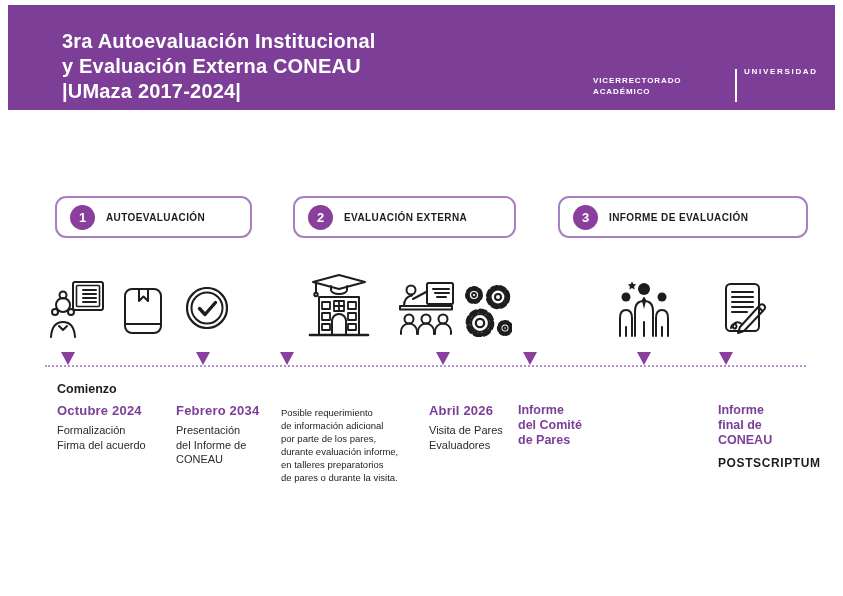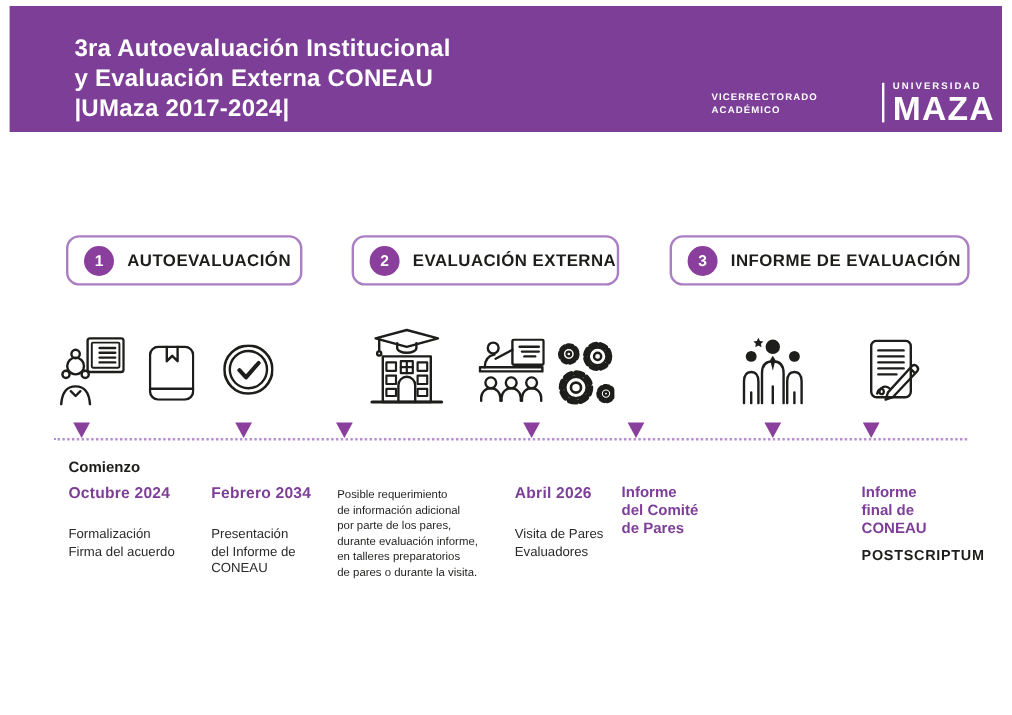--- a/index.html
+++ b/index.html
@@ -11,37 +11,37 @@
   .header-title{position:absolute;left:54px;top:24px;color:#fff;font-weight:bold;font-size:20px;line-height:25px;letter-spacing:.2px;white-space:pre-line;}
   .logo-dept{position:absolute;left:585px;top:70px;width:130px;text-align:left;color:#fff;font-size:8px;font-weight:bold;letter-spacing:.9px;line-height:11px;white-space:pre-line;}
   .logo-divider{position:absolute;left:727px;top:64px;width:2px;height:33px;background:#fff;}
   .logo-brand{position:absolute;left:736px;top:62px;color:#fff;}
   .brand-top{font-size:8px;font-weight:bold;letter-spacing:1.7px;}
   .brand-name{font-size:28px;font-weight:bold;letter-spacing:1px;line-height:28px;margin-top:1px;}
 
   
   .pill{position:absolute;top:196px;height:42px;background:#fff;border:2px solid var(--pill_border,#aa7ec2);border-radius:11px;display:flex;align-items:center;padding-left:13px;box-sizing:border-box;}
   .pill-num{flex:0 0 auto;width:25px;height:25px;border-radius:50%;background:var(--accent,#8a3f9d);color:#fff;font-weight:bold;font-size:13px;display:flex;align-items:center;justify-content:center;}
-  .pill-label{margin-left:11px;font-weight:bold;font-size:14px;letter-spacing:.4px;color:var(--dark,#1d1d1b);white-space:nowrap;}
+  .pill-label{margin-left:11px;font-weight:bold;font-size:10px;letter-spacing:.4px;color:var(--dark,#1d1d1b);white-space:nowrap;}
   #pill-1{left:55px;width:197px}
   #pill-2{left:293px;width:223px}
   #pill-3{left:558px;width:250px}
 
   
   .icon{position:absolute;color:var(--dark,#1d1d1b);}
   .icon svg{display:block;stroke:currentColor;fill:none;stroke-width:2;stroke-linecap:round;stroke-linejoin:round;}
 
   
   .tl-line{position:absolute;left:45px;top:365px;width:761px;border-top:2px dotted var(--dotted_line,#b78fcd);}
   .tl-marker{position:absolute;top:352px;width:0;height:0;border-left:7px solid transparent;border-right:7px solid transparent;border-top:13px solid var(--accent,#8a3f9d);}
 
   
   .start-label{position:absolute;left:57px;top:382px;font-weight:bold;font-size:12.5px;color:var(--dark,#1d1d1b);}
   .milestone{position:absolute;top:403px;}
-  .m-date{color:var(--text_purple,#7d3e97);font-weight:bold;font-size:13px;letter-spacing:.2px;margin-bottom:20px;white-space:nowrap;}
+  .m-date{color:var(--text_purple,#7d3e97);font-weight:bold;font-size:13px;letter-spacing:.2px;margin-bottom:5px;white-space:nowrap;}
   .m-text{font-size:11px;color:#2a2a2a;line-height:14.5px;white-space:pre-line;}
   .m-note{font-size:9.5px;color:var(--dark,#1d1d1b);line-height:13px;white-space:pre-line;}
   .m-highlight{color:var(--text_purple,#7d3e97);font-weight:bold;font-size:12.5px;line-height:15px;white-space:pre-line;}
   .m-footer{margin-top:8px;font-weight:bold;font-size:12px;letter-spacing:.6px;color:var(--dark,#1d1d1b);white-space:nowrap;}
   #col-1{left:57px} #col-2{left:176px} #col-3{left:281px;top:406px}
   #col-4{left:429px} #col-5{left:518px} #col-6{left:604px} #col-7{left:718px}
 </style>
 </head>
 <body>
 
@@ -49,21 +49,20 @@
 
   <div class="header">
     <div class="header-title">3ra Autoevaluación Institucional
 y Evaluación Externa CONEAU
 |UMaza 2017-2024|</div>
     <div class="logo-dept">VICERRECTORADO
 ACADÉMICO</div>
     <div class="logo-divider"></div>
     <div class="logo-brand">
       <div class="brand-top">UNIVERSIDAD</div>
-      <div class="brand-name">MAZA</div>
     </div>
   </div>
 
   <div class="pill" id="pill-1">
     <span class="pill-num">1</span>
     <span class="pill-label">AUTOEVALUACIÓN</span>
   </div>
   <div class="pill" id="pill-2">
     <span class="pill-num">2</span>
     <span class="pill-label">EVALUACIÓN EXTERNA</span>

